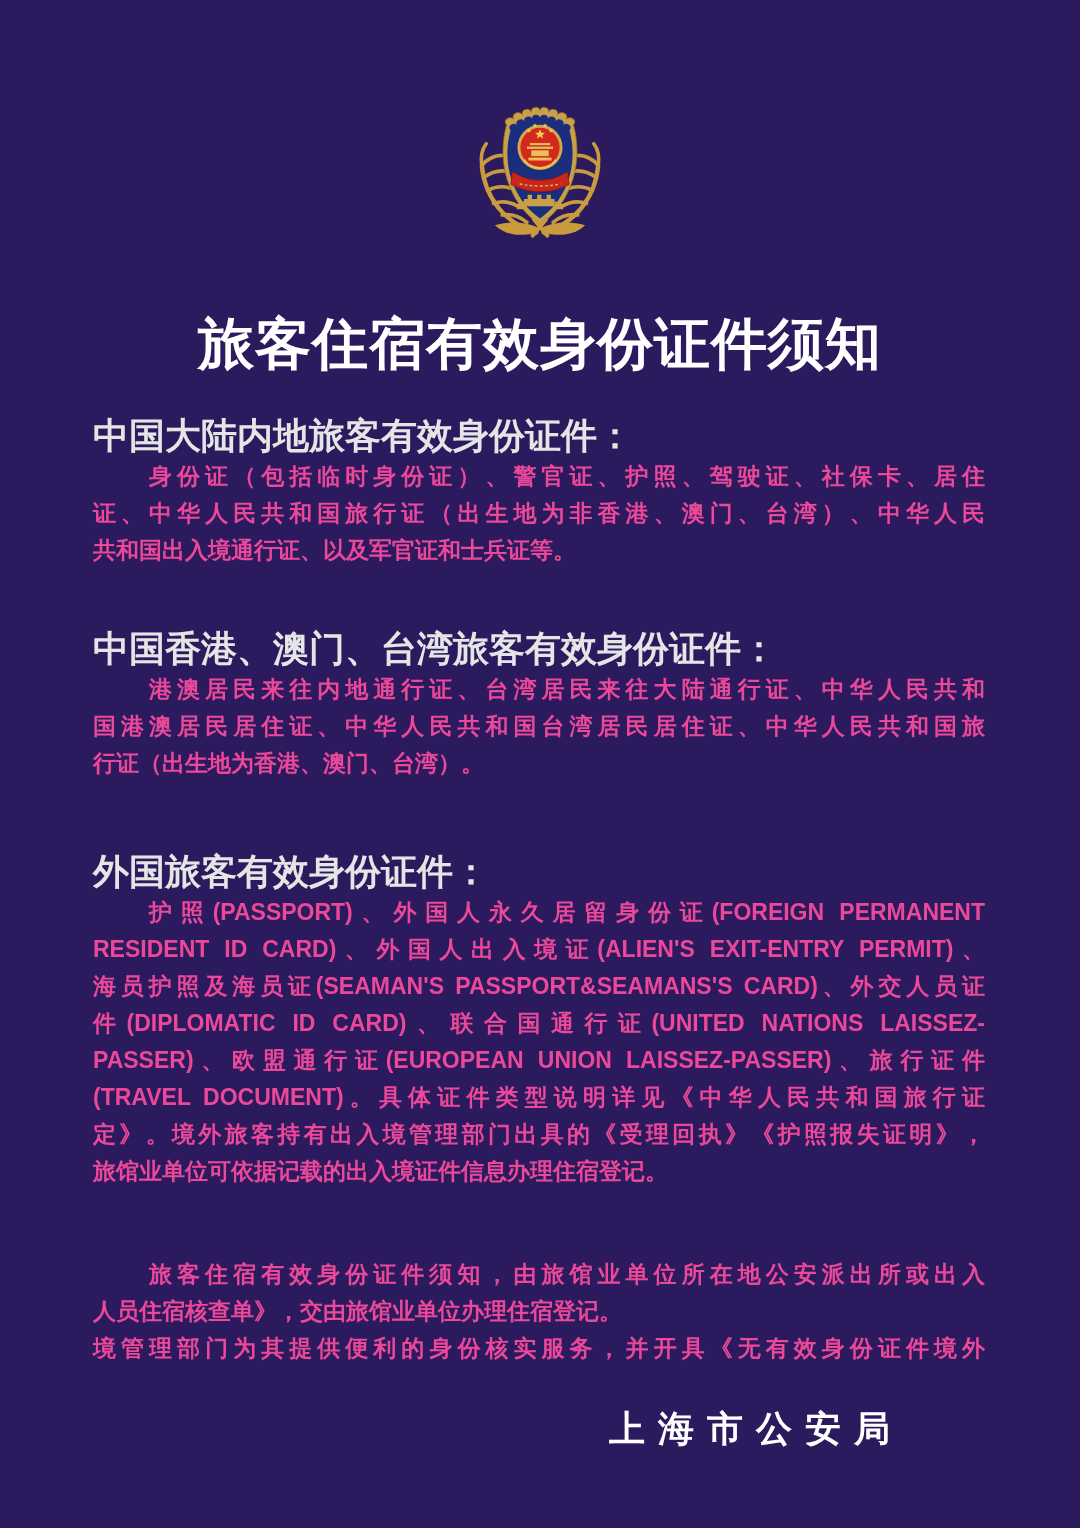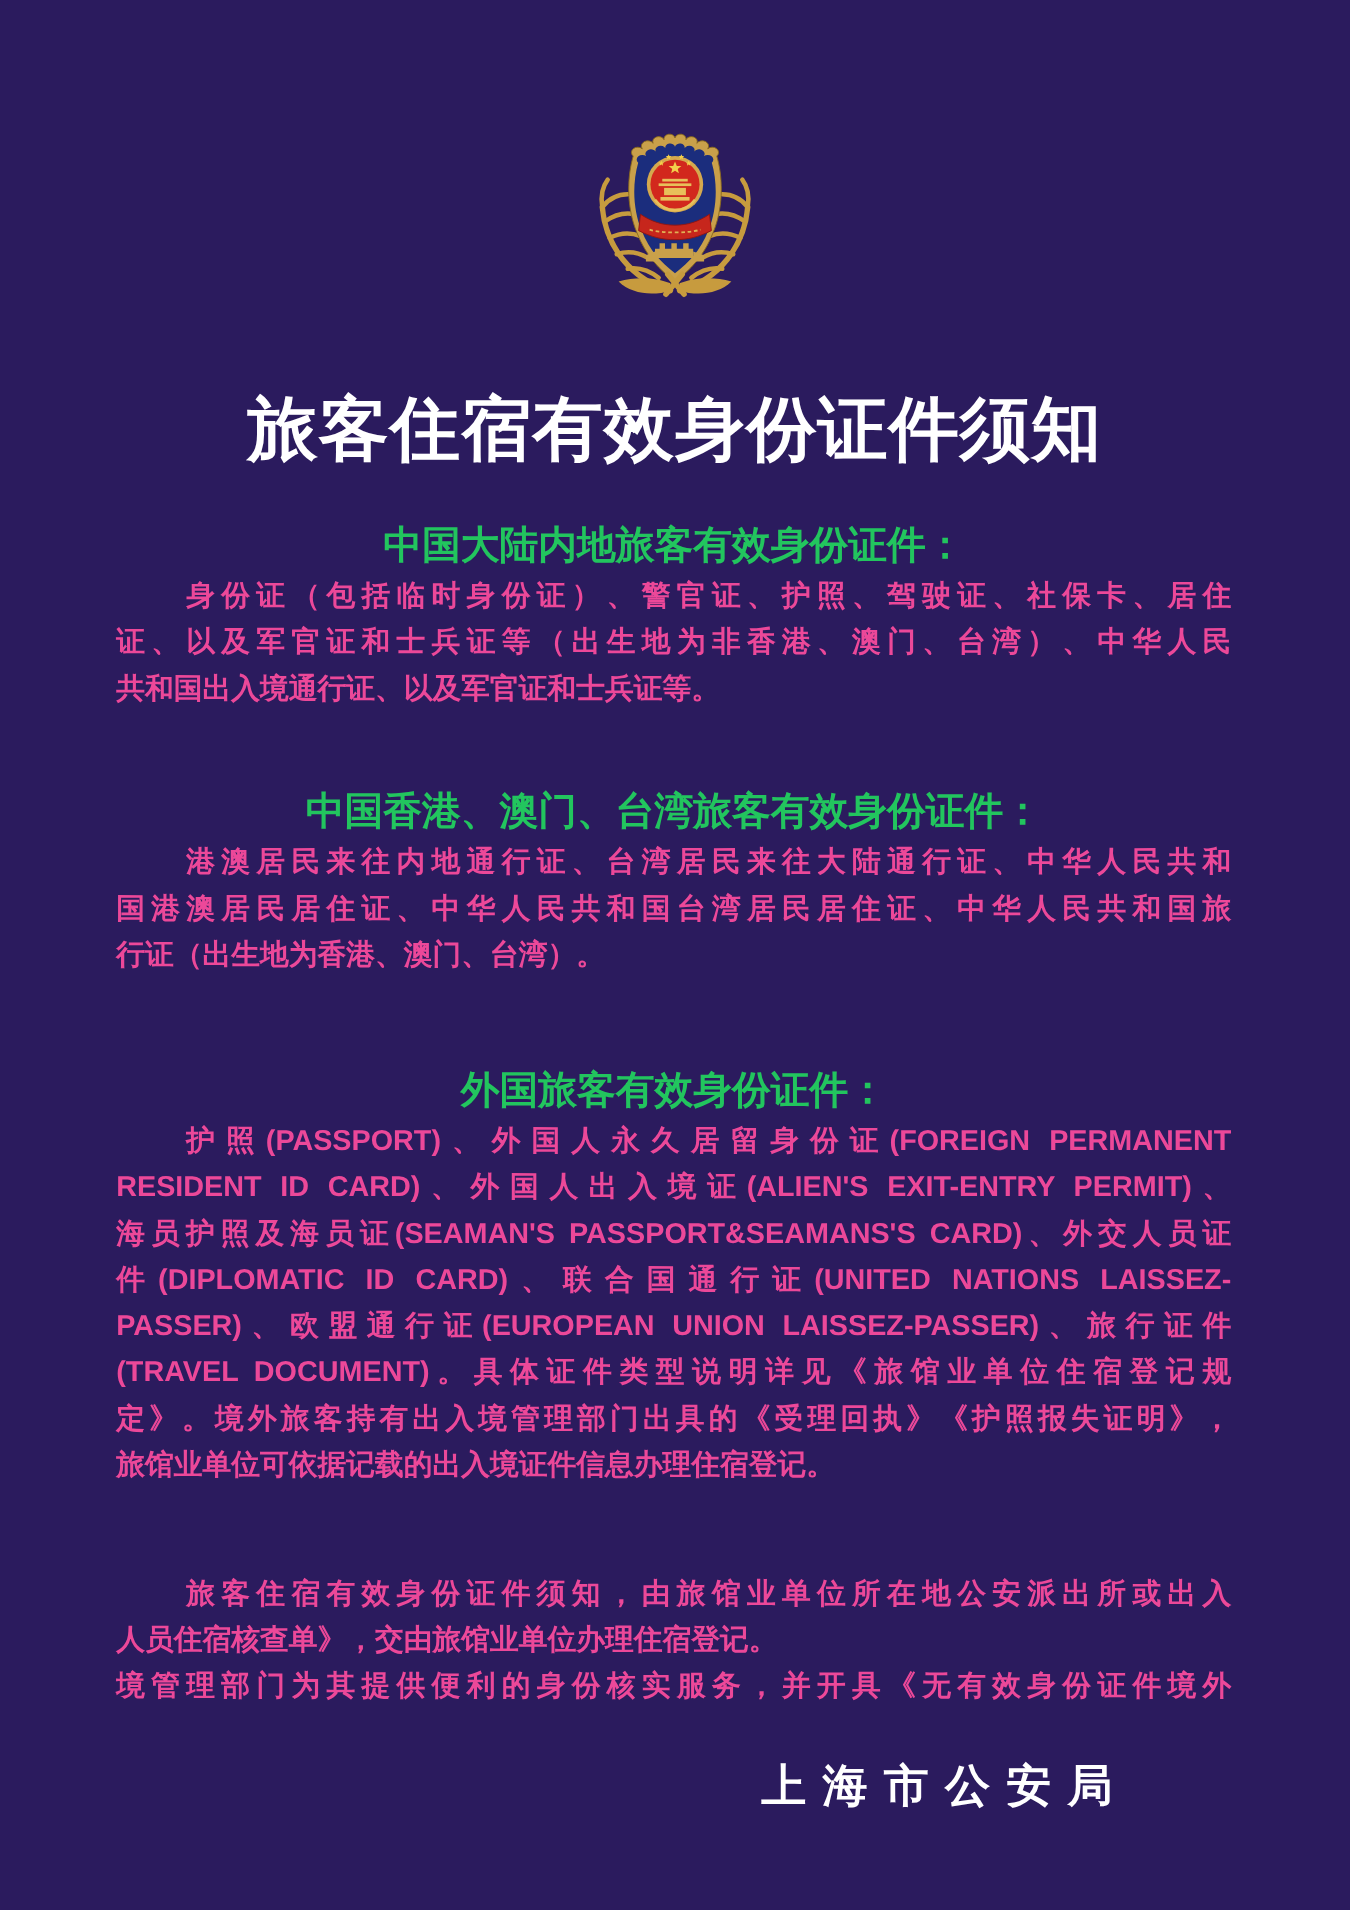--- a/index.html
+++ b/index.html
@@ -29,25 +29,24 @@
     font-weight: 700;
     font-size: 56px;
     line-height: 1.05;
     letter-spacing: 1px;
   }
   .content {
     margin: 0 95px 0 93px; 
   }
   .section { margin: 0; }
   .section-header {
-    color: #22c55e;
+    color: #e5e5e5;
     font-weight: 700;
-    font-size: 31px;
+    font-size: 36px;
     line-height: 32px;
-    text-align: center;
   }
   .s1 { margin-top: 46px; }
   .s2 { margin-top: 64px; }
   .s3 { margin-top: 74px; }
   .lines { margin-top: 6px; }
   .closing { margin-top: 66px; }
   .line {
     color: #ec4899;
     font-size: 23px;
     line-height: 37px;
@@ -133,21 +132,21 @@
   </div>
 
   <h1 class="title">旅客住宿有效身份证件须知</h1>
 
   <div class="content">
 
     <div class="section s1">
       <div class="section-header">中国大陆内地旅客有效身份证件：</div>
       <div class="lines">
           <div class="line first">身份证（包括临时身份证）、警官证、护照、驾驶证、社保卡、居住</div>
-          <div class="line">证、以及军官证和士兵证等（出生地为非香港、澳门、台湾）、中华人民</div>
+          <div class="line">证、中华人民共和国旅行证（出生地为非香港、澳门、台湾）、中华人民</div>
           <div class="line last">共和国出入境通行证、以及军官证和士兵证等。</div>
         </div>
     </div>
 
     <div class="section s2">
       <div class="section-header">中国香港、澳门、台湾旅客有效身份证件：</div>
       <div class="lines">
           <div class="line first">港澳居民来往内地通行证、台湾居民来往大陆通行证、中华人民共和</div>
           <div class="line">国港澳居民居住证、中华人民共和国台湾居民居住证、中华人民共和国旅</div>
           <div class="line last">行证（出生地为香港、澳门、台湾）。</div>
@@ -155,21 +154,21 @@
     </div>
 
     <div class="section s3">
       <div class="section-header">外国旅客有效身份证件：</div>
       <div class="lines">
           <div class="line first">护照(PASSPORT)、外国人永久居留身份证(FOREIGN PERMANENT</div>
           <div class="line">RESIDENT ID CARD)、外国人出入境证(ALIEN'S EXIT-ENTRY PERMIT)、</div>
           <div class="line">海员护照及海员证(SEAMAN'S PASSPORT&amp;SEAMANS'S CARD)、外交人员证</div>
           <div class="line">件(DIPLOMATIC ID CARD)、联合国通行证(UNITED NATIONS LAISSEZ-</div>
           <div class="line">PASSER)、欧盟通行证(EUROPEAN UNION LAISSEZ-PASSER)、旅行证件</div>
-          <div class="line">(TRAVEL DOCUMENT)。具体证件类型说明详见《旅馆业单位住宿登记规</div>
+          <div class="line">(TRAVEL DOCUMENT)。具体证件类型说明详见《中华人民共和国旅行证</div>
           <div class="line">定》。境外旅客持有出入境管理部门出具的《受理回执》《护照报失证明》，</div>
           <div class="line last">旅馆业单位可依据记载的出入境证件信息办理住宿登记。</div>
         </div>
     </div>
 
     <div class="lines closing">
         <div class="line first">旅客住宿有效身份证件须知，由旅馆业单位所在地公安派出所或出入</div>
         <div class="line last">人员住宿核查单》，交由旅馆业单位办理住宿登记。</div>
         <div class="line">境管理部门为其提供便利的身份核实服务，并开具《无有效身份证件境外</div>
       </div>

